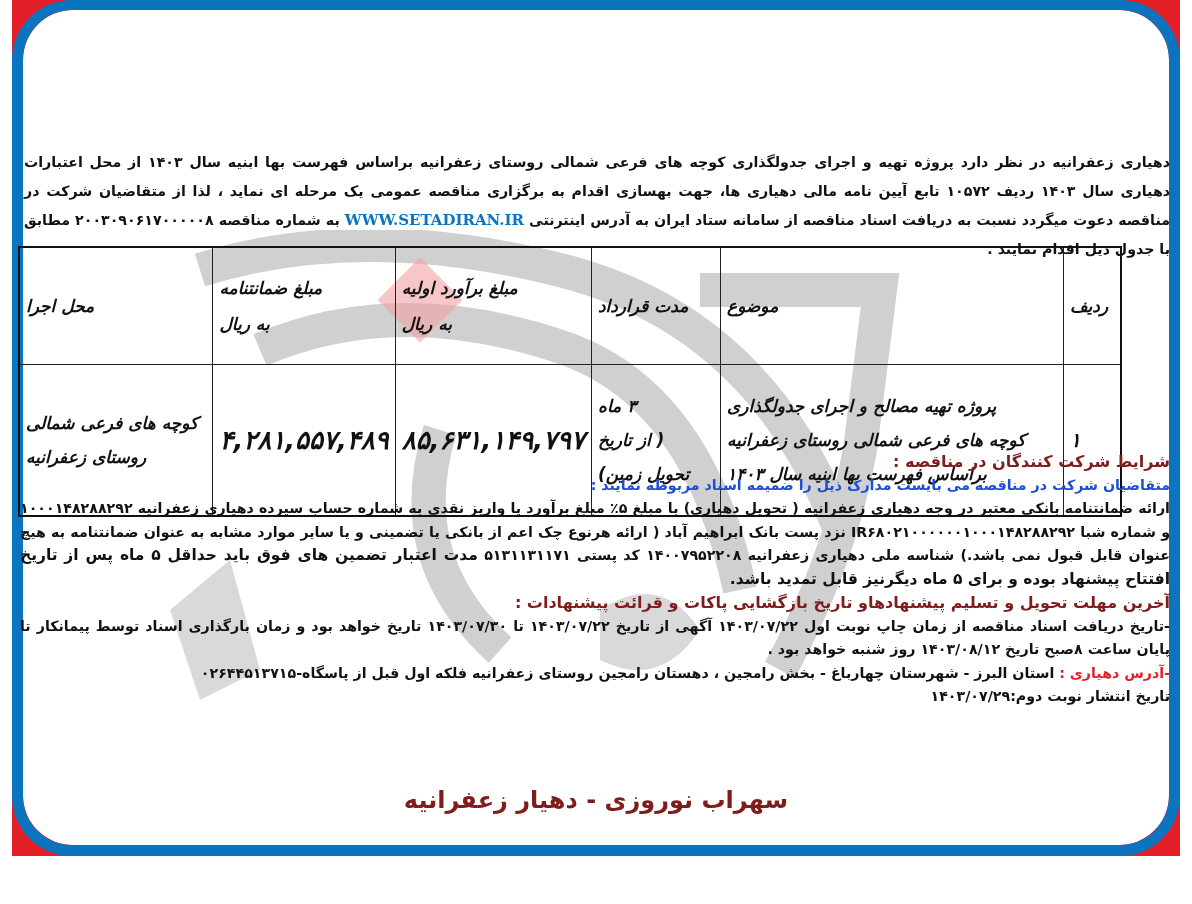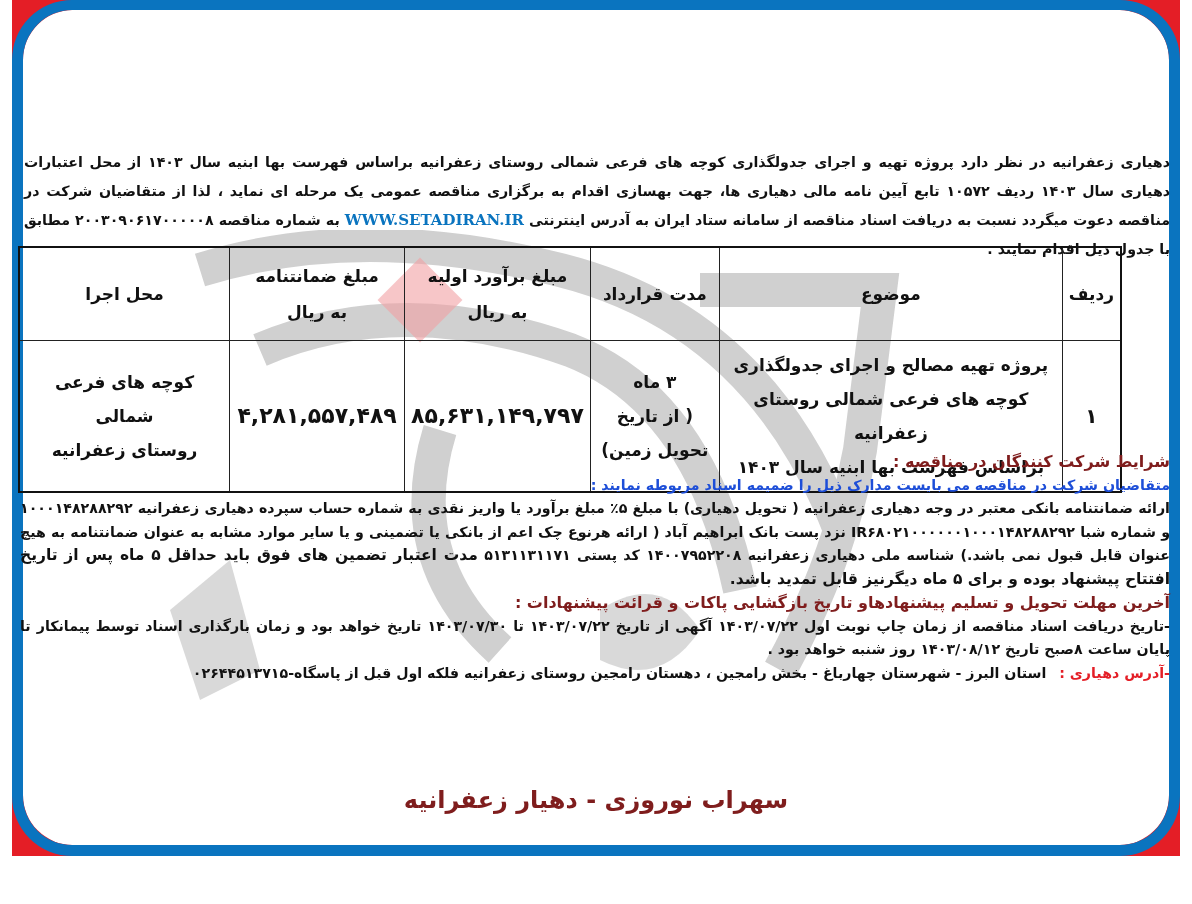--- a/index.html
+++ b/index.html
@@ -58,38 +58,38 @@
   }
   .intro .url { color:#0a74bf; font-family:"DejaVu Serif", serif; font-size:15px; }
 
   
   .tender-table {
     position:absolute; left:18px; right:18px; top:246px;
     border-collapse:collapse; border:2.5px solid #111; direction:rtl;
     width:1104px; font-weight:bold; font-size:17px;
   }
   .tender-table th, .tender-table td {
-    border:1px solid #222; text-align:center; vertical-align:middle; padding:7px 6px;
+    border:1px solid #222; text-align:left; vertical-align:middle; padding:19px 6px;font-style:italic;
   }
   .tender-table th { height:78px; line-height:36px; }
   .tender-table td { height:112px; line-height:34px; }
   .col-row { width:44px; }
   .col-subject { width:330px; }
   .col-duration { width:116px; }
   .col-estimate { width:166px; }
   .col-guarantee { width:162px; }
-  .money { font-size:22px; letter-spacing:0.5px; }
+  .money { font-size:26px; letter-spacing:0.5px; }
 
   
   .cond { position:absolute; left:20px; right:22px; top:450px; font-size:14.2px; font-weight:bold; line-height:23.5px; }
   .cond .h-red { color:#7f1d1d; font-size:16px; }
   .cond .h-blue { color:#1d4ed8; }
   .cond p { margin:0; text-align:justify; text-align-last:right; }
   .cond .strong { font-size:15.5px; }
-  .red { color:#e41e26;padding-left:8px; }
+  .red { color:#e41e26; }
   .pub-row { display:flex; justify-content:space-between; }
 
   .signature {
     position:absolute; left:0; right:0; top:786px; text-align:center;
     color:#7f1d1d; font-weight:bold; font-size:24px; direction:rtl; z-index:4;
   }
 </style>
 </head>
 <body>
 
@@ -182,16 +182,17 @@
   <div class="h-blue">متقاضیان شرکت در مناقصه می بایست مدارک ذیل را ضمیمه اسناد مربوطه نمایند :</div>
   <p>
     <span>ارائه ضمانتنامه بانکی معتبر در وجه دهیاری زعفرانیه ( تحویل دهیاری) با مبلغ ۵٪ مبلغ برآورد یا واریز نقدی به شماره حساب سپرده دهیاری زعفرانیه ۱۰۰۰۱۴۸۲۸۸۲۹۲ و شماره شبا IR۶۸۰۲۱۰۰۰۰۰۰۱۰۰۰۱۴۸۲۸۸۲۹۲ نزد پست بانک ابراهیم آباد ( ارائه هرنوع چک اعم از بانکی یا تضمینی و یا سایر موارد مشابه به عنوان ضمانتنامه به هیچ عنوان قابل قبول نمی باشد.)  شناسه ملی  دهیاری زعفرانیه ۱۴۰۰۷۹۵۲۲۰۸ کد پستی ۵۱۳۱۱۳۱۱۷۱ </span><span class="strong">مدت اعتبار تضمین های فوق باید حداقل ۵ ماه پس از تاریخ افتتاح پیشنهاد بوده و برای ۵ ماه دیگرنیز قابل تمدید باشد.</span>
   </p>
   <div class="h-red">آخرین مهلت تحویل و تسلیم پیشنهادهاو تاریخ بازگشایی پاکات  و قرائت پیشنهادات :</div>
   <p>-تاریخ دریافت اسناد مناقصه از زمان چاپ نوبت اول ۱۴۰۳/۰۷/۲۲ آگهی از تاریخ ۱۴۰۳/۰۷/۲۲ تا ۱۴۰۳/۰۷/۳۰  تاریخ  خواهد بود و زمان بارگذاری  اسناد توسط پیمانکار تا پایان ساعت ۸صبح تاریخ ۱۴۰۳/۰۸/۱۲  روز شنبه خواهد بود .</p>
   <p>
     <span class="red">-آدرس دهیاری : </span><span>استان البرز - شهرستان چهارباغ  - بخش رامجین ، دهستان رامجین روستای زعفرانیه فلکه اول قبل از پاسگاه-۰۲۶۴۴۵۱۳۷۱۵</span>
   </p>
   <div class="pub-row">
+    <span>تاریخ انتشار نوبت دوم:۱۴۰۳/۰۷/۲۹</span>
   </div>
 </div>
 
 <div class="signature">سهراب نوروزی - دهیار زعفرانیه</div>
 
 </body></html>

